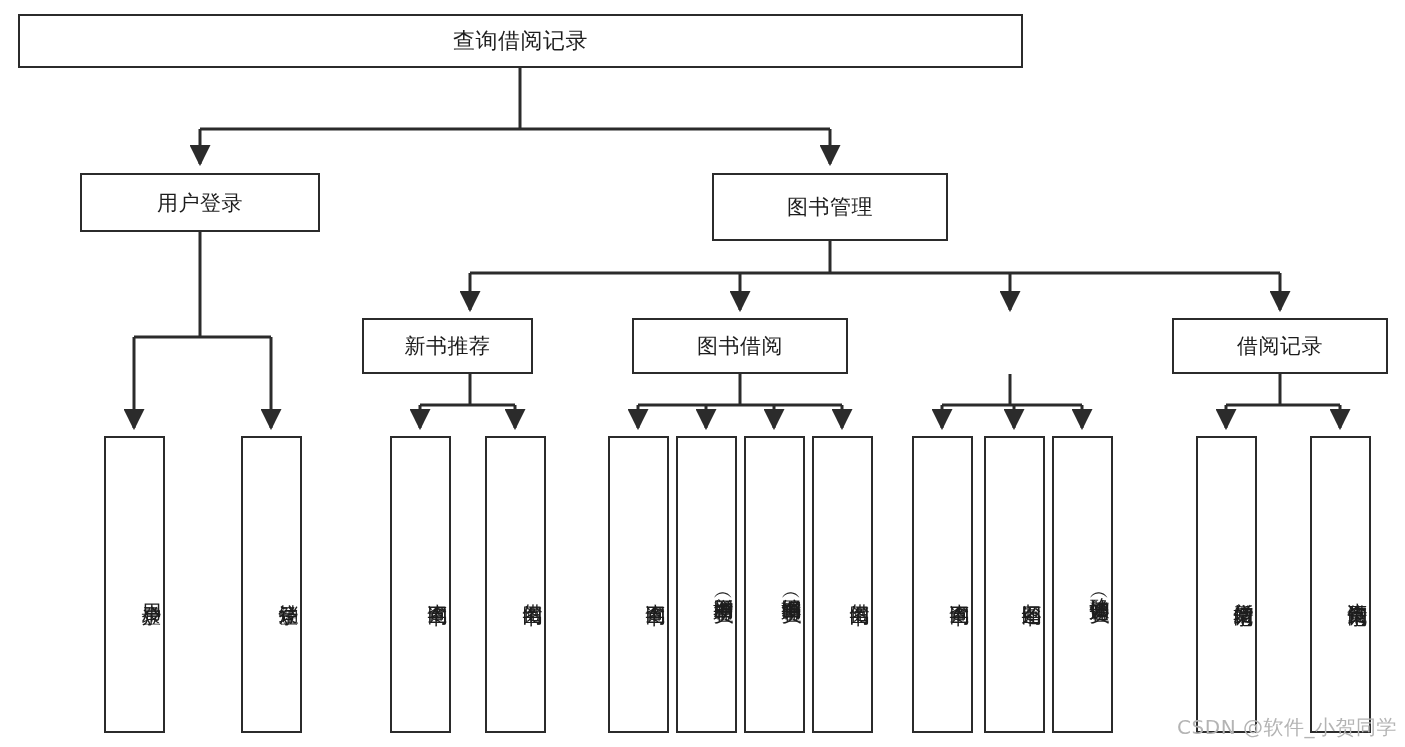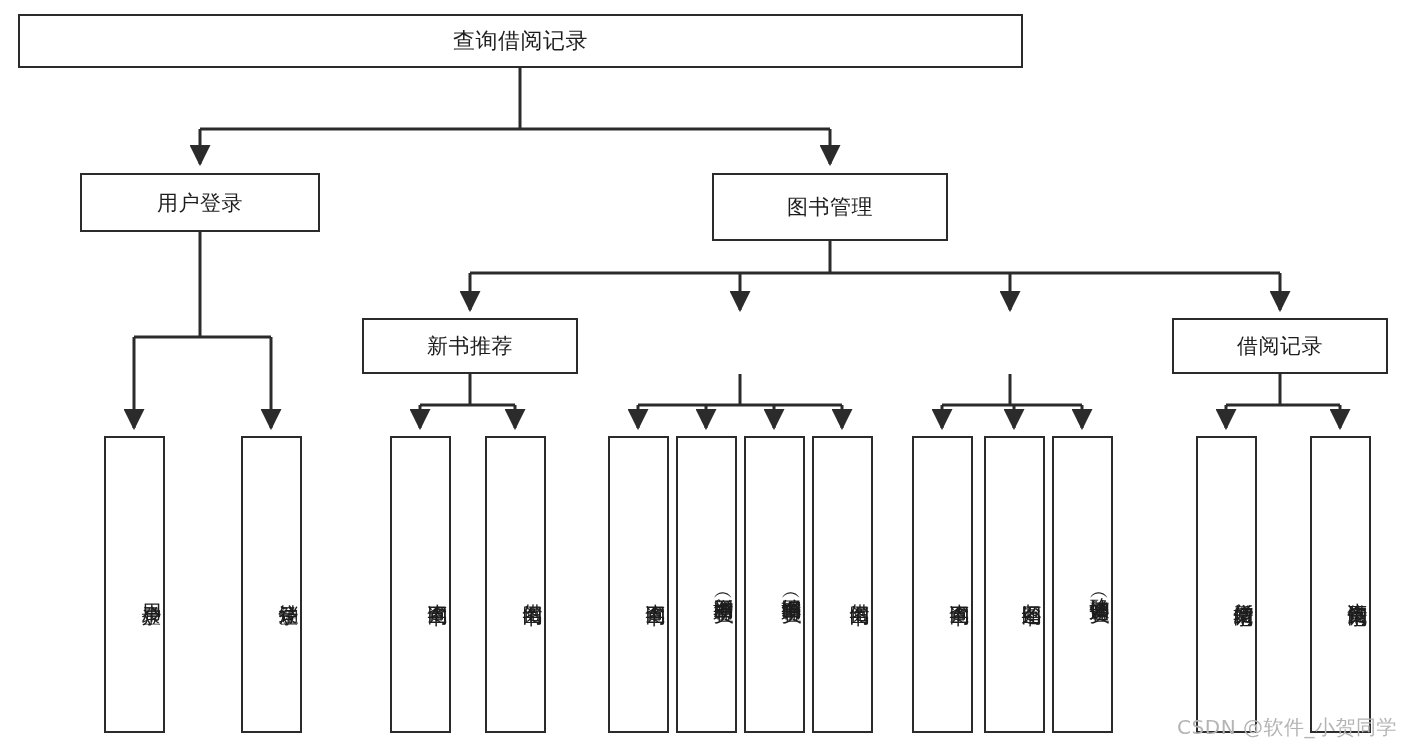--- a/index.html
+++ b/index.html
@@ -125,22 +125,25 @@
     <span>查询借阅记录</span>
   </div>
 
   <div class="node horiz" style="left: 80px; top: 173px; width: 240px; height: 59px;">
     <span>用户登录</span>
   </div>
   <div class="node horiz" style="left: 712px; top: 173px; width: 236px; height: 68px;">
     <span>图书管理</span>
   </div>
 
-  <div class="node horiz" style="left: 362px; top: 318px; width: 216px; height: 56px;">
+  <div class="node horiz" style="left: 362px; top: 318px; width: 171px; height: 56px;">
     <span>新书推荐</span>
+  </div>
+  <div class="node horiz" style="left: 632px; top: 318px; width: 216px; height: 56px;">
+    <span>图书借阅</span>
   </div>
   <div class="node horiz" style="left: 1172px; top: 318px; width: 216px; height: 56px;">
     <span>借阅记录</span>
   </div>
 
   <div class="node vert" style="left: 104px; top: 436px; width: 61px; height: 297px;">
     <span>用户登录</span>
   </div>
   <div class="node vert" style="left: 241px; top: 436px; width: 61px; height: 297px;">
     <span>注销登录</span>

